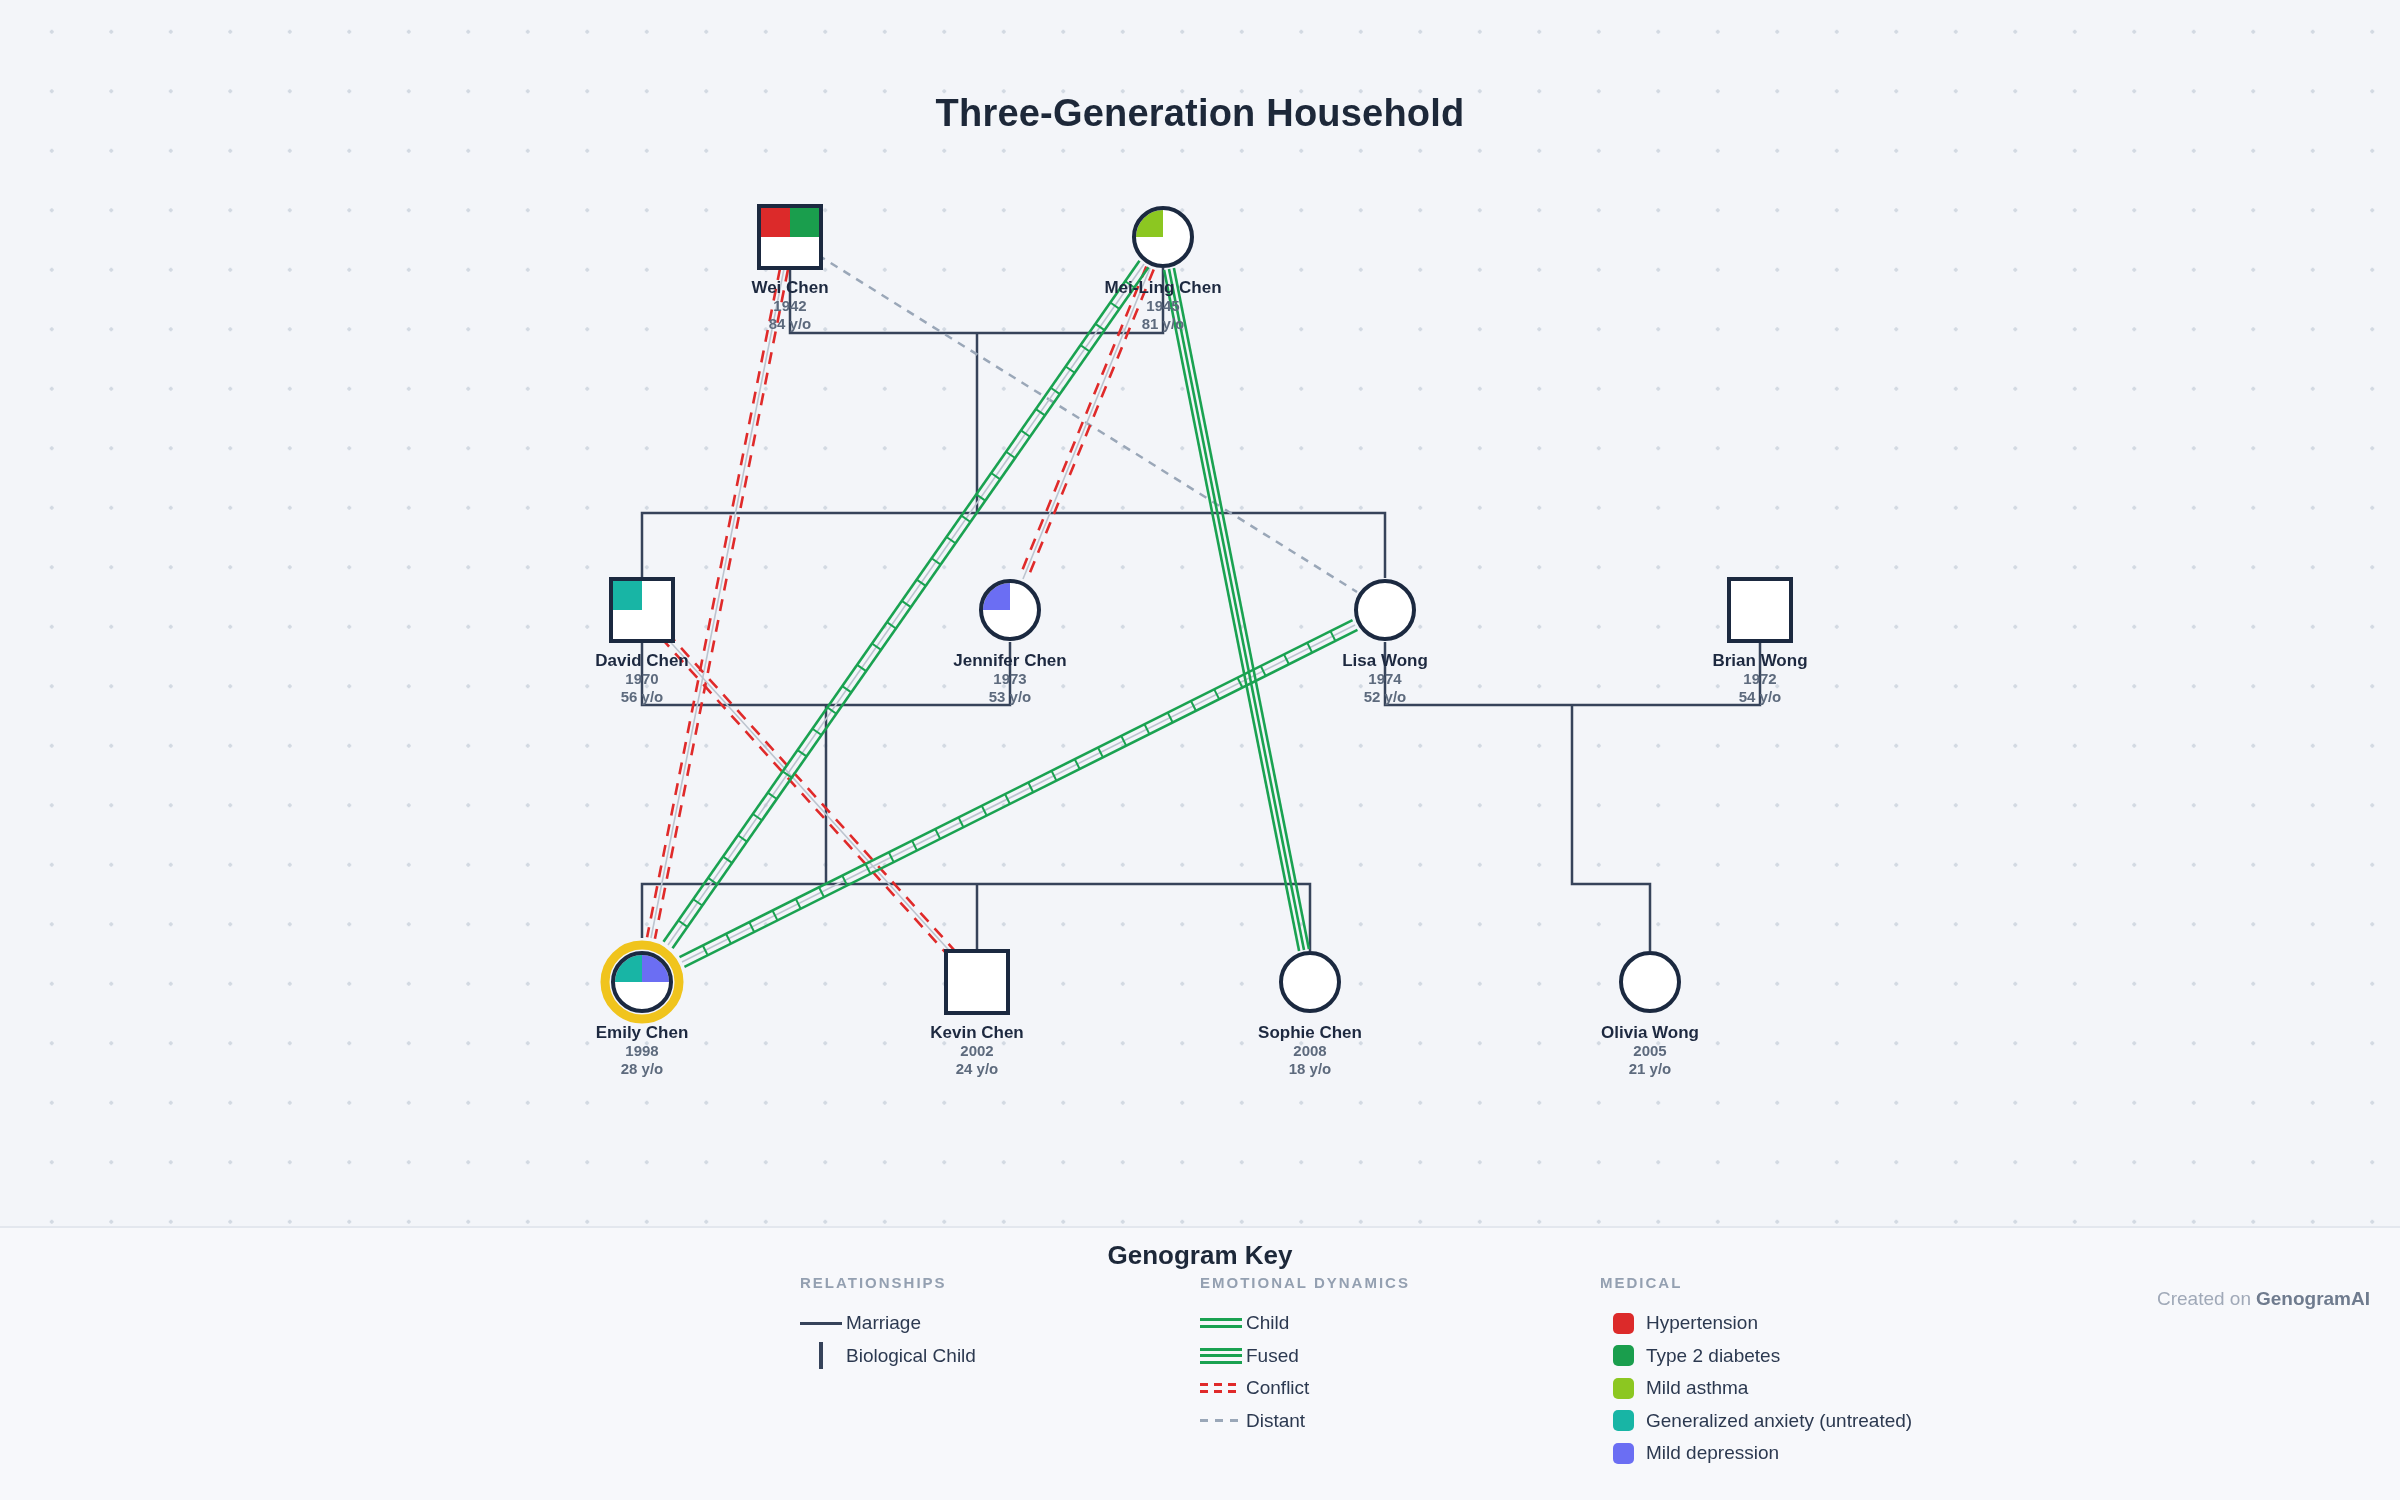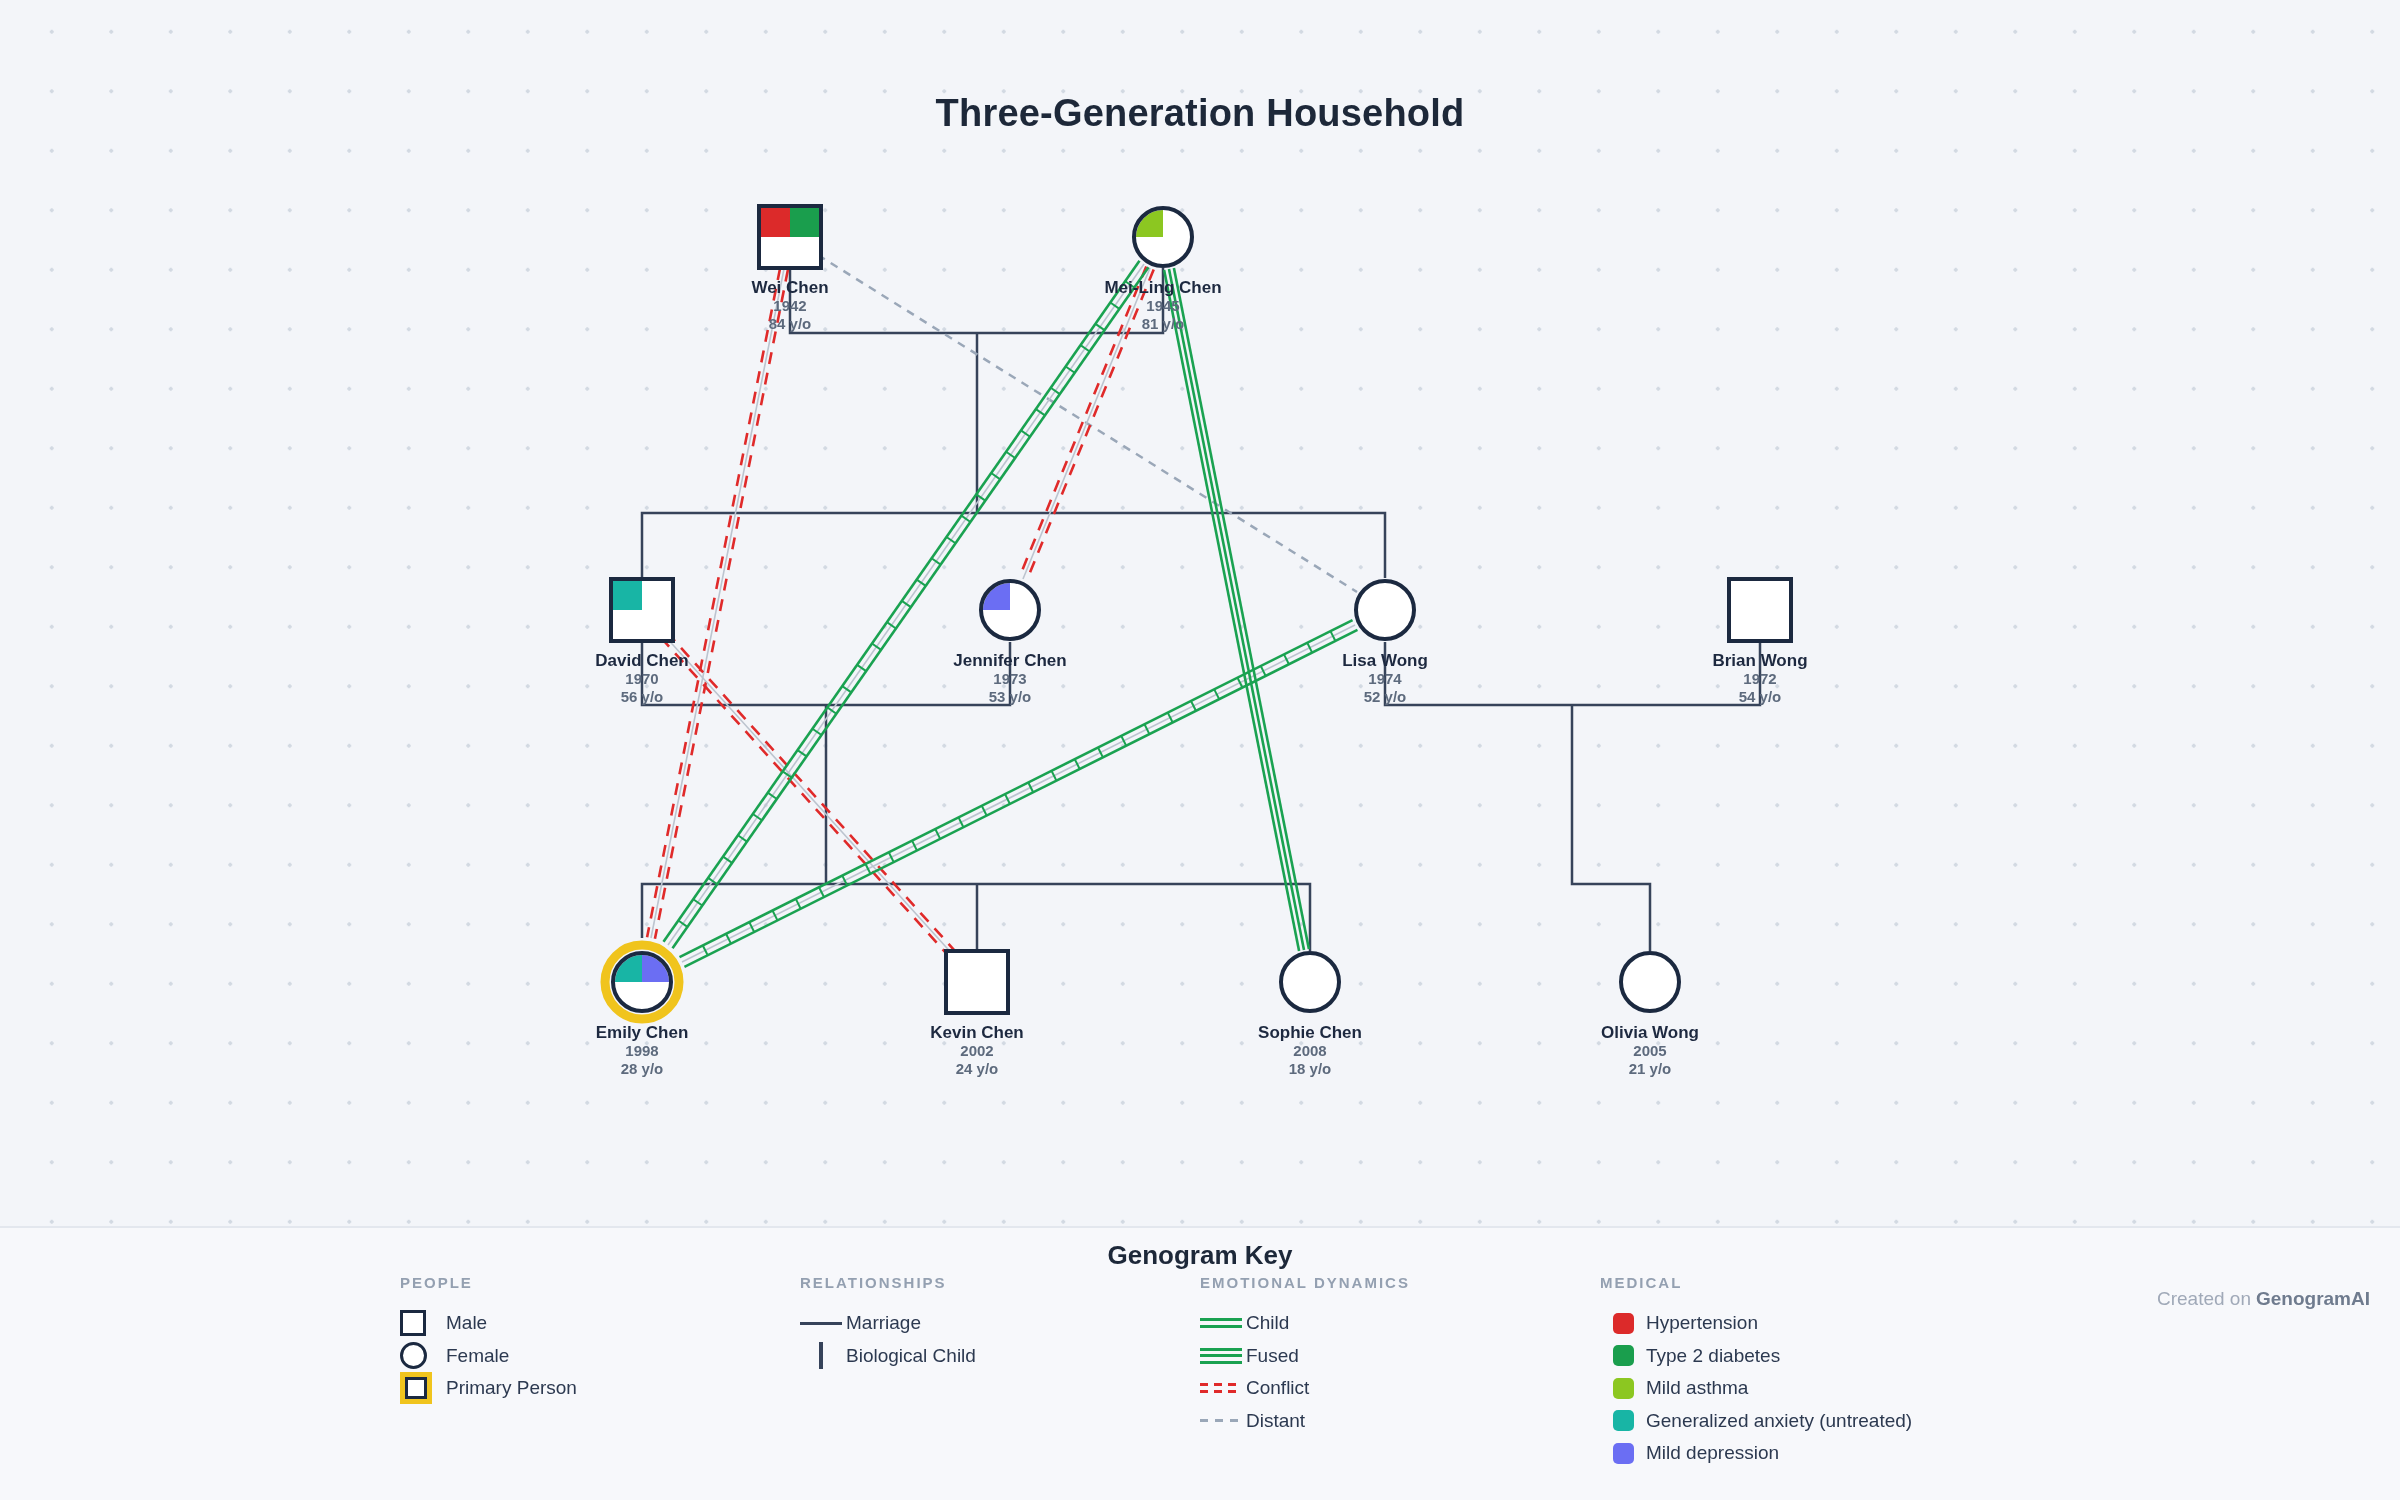--- a/index.html
+++ b/index.html
@@ -275,41 +275,20 @@
           <text class="pmeta" x="1650" y="1074">21 y/o</text>
         </g>
       </g>
     </svg>
   </div>
 
   <div class="key">
     <div class="key-title">Genogram Key</div>
     <div class="credit"><span>Created on</span><b>GenogramAI</b></div>
 
-    <div class="key-col" style="left:400px">
-      <div class="key-head">PEOPLE</div>
-      <div class="key-row">
-        <span class="kswatch">
-            <span class="sw-male"></span>
-          </span>
-        <span class="klabel">Male</span>
-        </div>
-      <div class="key-row">
-        <span class="kswatch">
-            <span class="sw-female"></span>
-          </span>
-        <span class="klabel">Female</span>
-        </div>
-      <div class="key-row">
-        <span class="kswatch">
-            <span class="sw-primary"></span>
-          </span>
-        <span class="klabel">Primary Person</span>
-        </div>
-    </div>
 
     <div class="key-col" style="left:800px">
       <div class="key-head">RELATIONSHIPS</div>
       <div class="key-row">
         <span class="kswatch">
             <span class="sw-marriage"></span>
           </span>
         <span class="klabel">Marriage</span>
         </div>
       <div class="key-row">

